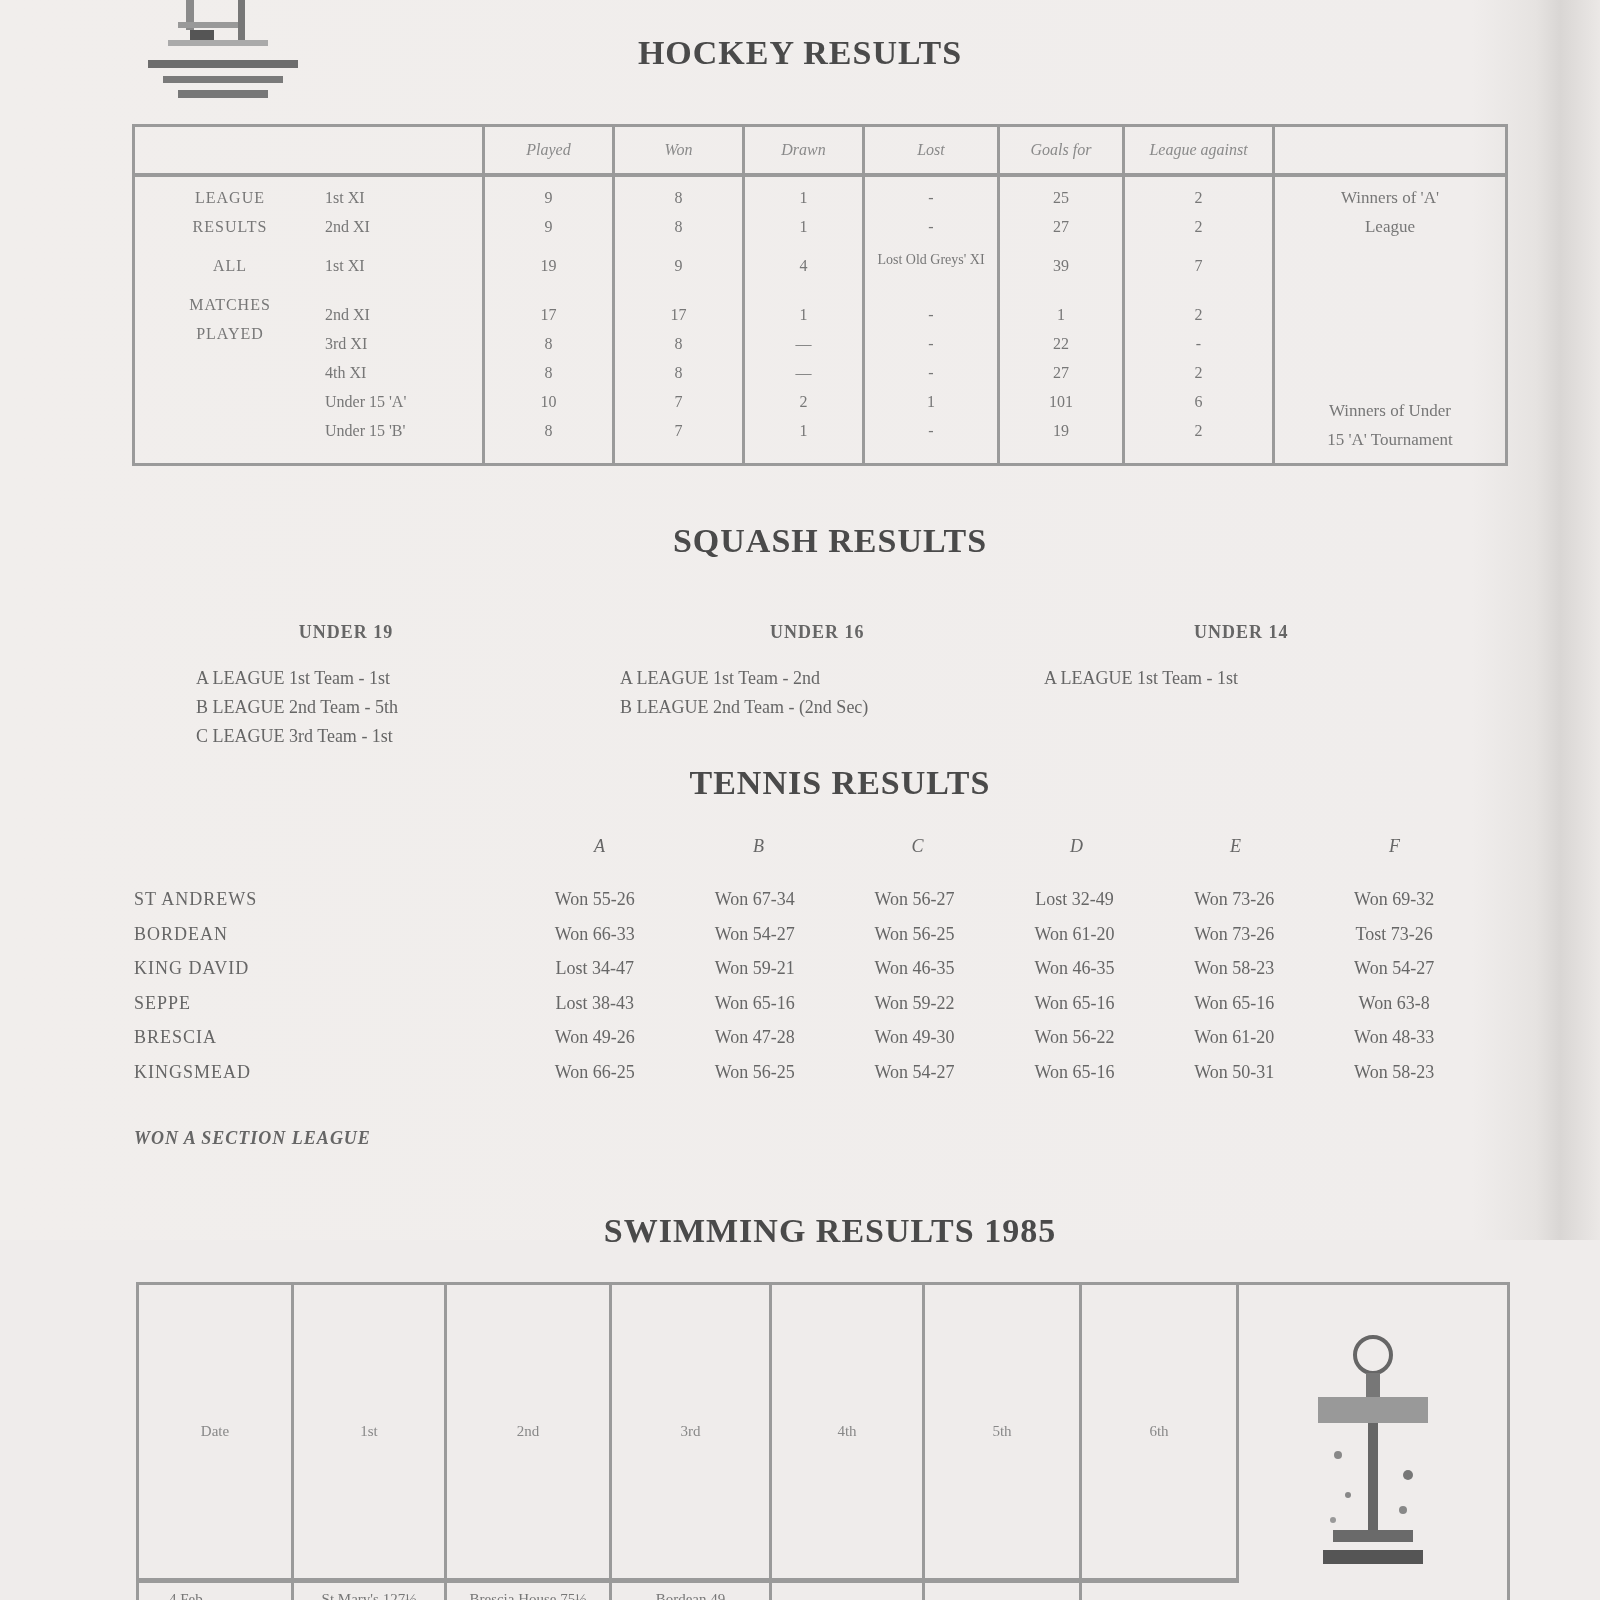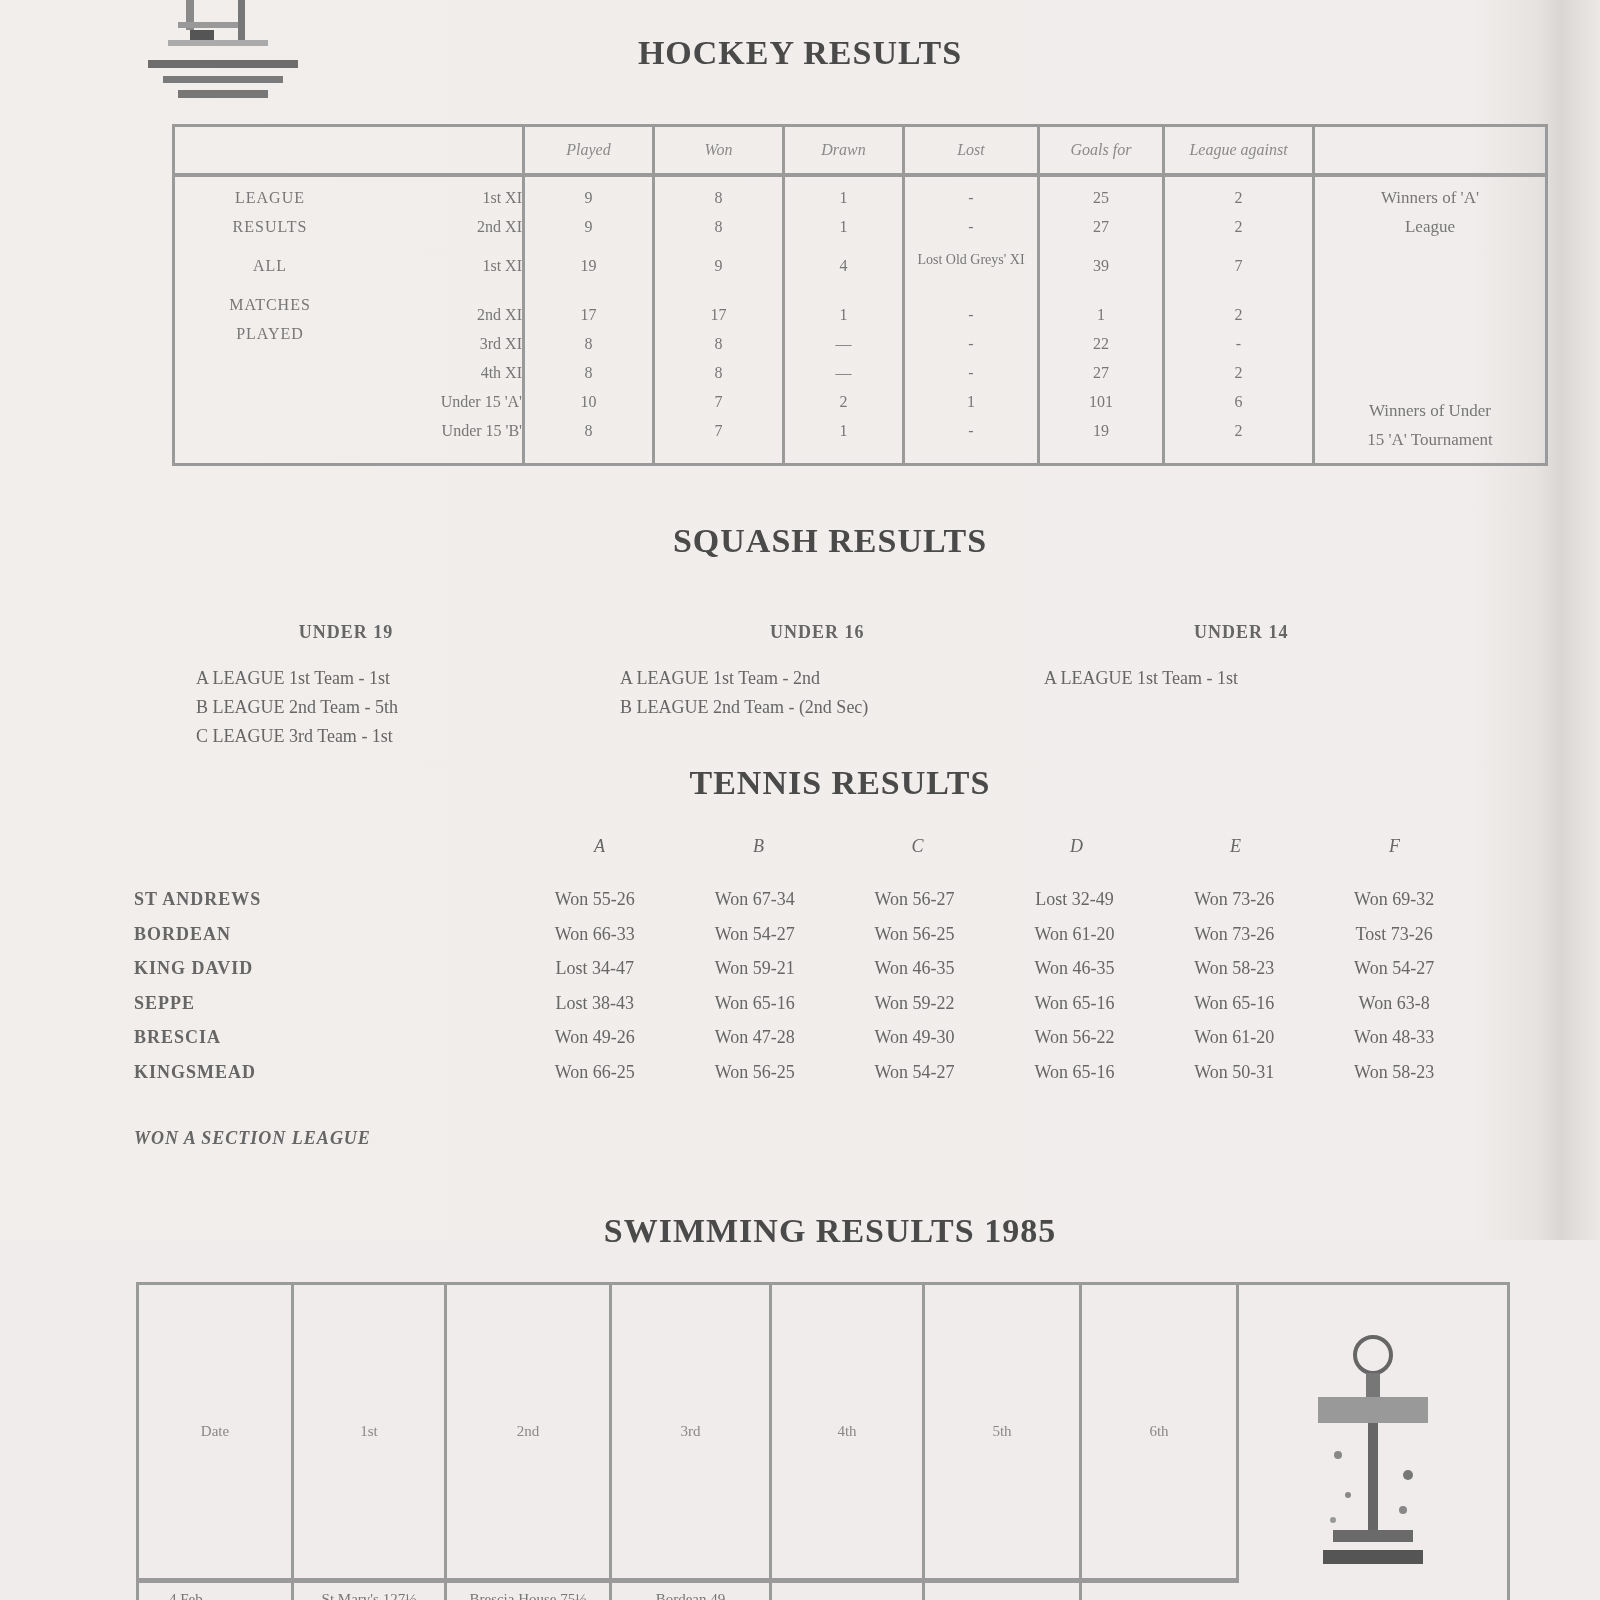--- a/index.html
+++ b/index.html
@@ -5,36 +5,36 @@
   html,body{margin:0;padding:0;}
   body{width:1600px;height:1600px;overflow:hidden;background:#efeceb;font-family:"Liberation Serif","DejaVu Serif",serif;color:#555;position:relative;}
   .page{position:absolute;left:0;top:0;width:1600px;height:1240px;background:linear-gradient(90deg,#f1eeec 0%,#f0edec 92%,#e6e3e1 96%,#d9d6d4 97.5%,#ebe8e6 100%);}
   .logo-top{position:absolute;left:138px;top:0;width:165px;height:105px;}
   h2{position:absolute;margin:0;font-weight:bold;letter-spacing:1px;color:#4a4a4a;text-align:center;}
   .hockey-title{left:600px;top:34px;width:400px;font-size:34px;}
   .squash-title{left:620px;top:522px;width:420px;font-size:34px;}
   .tennis-title{left:650px;top:764px;width:380px;font-size:34px;}
   .swim-title{left:560px;top:1212px;width:540px;font-size:34px;}
 
-  table.hockey{position:absolute;left:132px;top:124px;width:1376px;height:342px;border-collapse:collapse;border:3px solid #9a9a9a;font-size:16px;color:#777;margin-left:40px;}
+  table.hockey{position:absolute;left:132px;top:124px;width:1376px;height:342px;border-collapse:collapse;border:3px solid #9a9a9a;font-size:16px;color:#777;}
   table.hockey th{height:44px;border-left:3px solid #9a9a9a;border-bottom:4px solid #9a9a9a;font-weight:normal;font-style:italic;color:#8a8a8a;}
   table.hockey th:first-child{border-left:none;}
   table.hockey td{border-left:3px solid #9a9a9a;text-align:center;vertical-align:top;padding:0;}
   table.hockey td.lbl{border-left:none;}
   .col-lines div{height:29px;line-height:29px;}
 
   .squash{position:absolute;top:622px;font-size:18px;color:#666;}
   .squash .hd{font-weight:bold;text-align:center;letter-spacing:1px;margin-bottom:21px;}
   .squash .ln{line-height:29px;}
 
   .tennis{position:absolute;left:134px;top:836px;width:1340px;font-size:18px;color:#666;}
   .tennis .hdr{display:flex;margin-left:386px;height:46px;font-style:italic;}
   .tennis .hdr span{width:162px;text-align:center;}
   .tennis .row{display:flex;height:34.5px;line-height:34.5px;}
-  .tennis .row .team{width:386px;letter-spacing:1px;font-weight:bold;}
+  .tennis .row .team{width:386px;letter-spacing:1px;}
   .tennis .row .res{width:162px;text-align:center;}
   .tennis-note{position:absolute;left:134px;top:1128px;font-size:18px;font-style:italic;color:#666;letter-spacing:1px;font-weight:bold;}
 
   table.swim{position:absolute;left:136px;top:1282px;width:1374px;border-collapse:collapse;border:3px solid #9a9a9a;border-bottom:none;font-size:15px;color:#777;}
   table.swim th{height:52px;border-left:3px solid #9a9a9a;border-bottom:5px solid #9a9a9a;font-weight:normal;color:#888;}
   table.swim th:first-child{border-left:none;}
   table.swim td{border-left:3px solid #9a9a9a;text-align:center;vertical-align:top;padding:6px 4px;line-height:20px;}
   table.swim td:first-child{border-left:none;text-align:left;padding-left:30px;}
   .trophy{width:190px;height:250px;margin:0 auto;}
 </style>
@@ -75,21 +75,21 @@
           <div style="display:flex">
             <div style="width:190px;text-align:center;line-height:29px;letter-spacing:1px">
               <div>LEAGUE</div>
               <div>RESULTS</div>
               <div style="height:10px"></div>
               <div>ALL</div>
               <div style="height:10px"></div>
               <div>MATCHES</div>
               <div>PLAYED</div>
             </div>
-            <div class="col-lines" style="flex:1;text-align:right">
+            <div class="col-lines" style="flex:1;text-align:left">
               <div>1st XI</div>
               <div>2nd XI</div>
               <div style="height:10px"></div>
               <div>1st XI</div>
               <div style="height:20px"></div>
               <div>2nd XI</div>
               <div>3rd XI</div>
               <div>4th XI</div>
               <div>Under 15 'A'</div>
               <div>Under 15 'B'</div>

